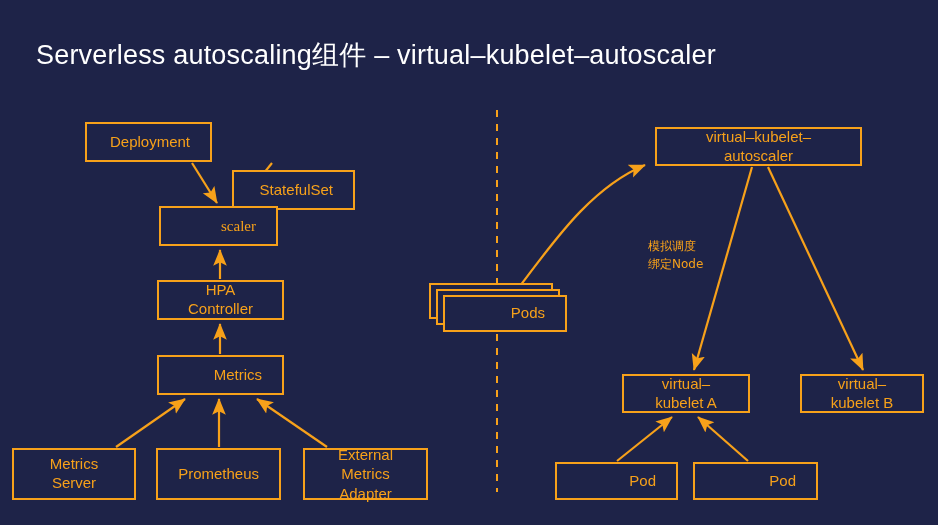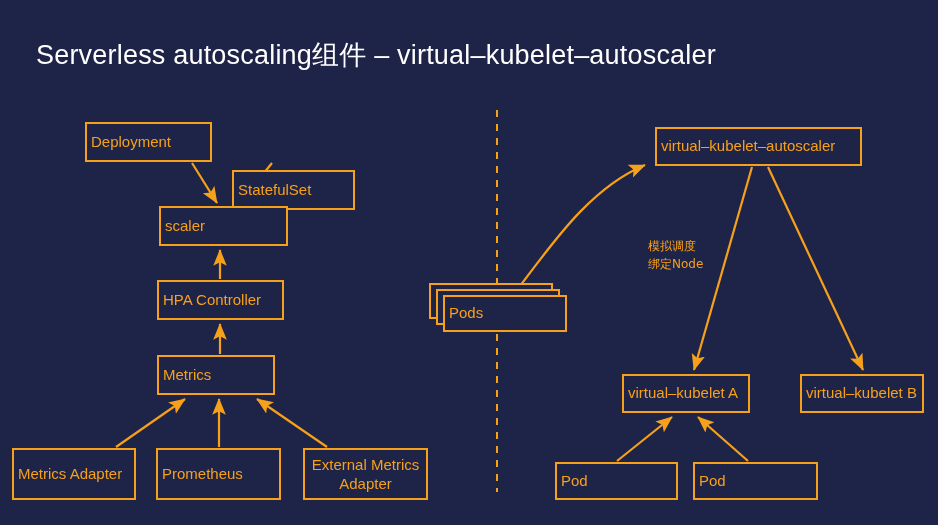--- a/index.html
+++ b/index.html
@@ -34,24 +34,24 @@
   }
   .node {
     position: absolute;
     box-sizing: border-box;
     border: 2px solid #f7a11a;
     background: #1e2348;
     color: #f7a11a;
     font-size: 15px;
     display: flex;
     align-items: center;
-    justify-content: flex-start;
+    justify-content: flex-end;
     text-align: center;
     line-height: 1.25;
-    padding: 2px 4px;
+    padding: 2px 20px;
   }
   .node.two-line { line-height: 1.3; }
   .stack-layer {
     position: absolute;
     box-sizing: border-box;
     border: 2px solid #f7a11a;
     background: #1e2348;
   }
   .cn-label {
     position: absolute;
@@ -104,34 +104,34 @@
   </svg>
 
   <div class="node" style="left:85px; top:122px; width:127px; height:40px;">
     <span>Deployment</span>
   </div>
 
   <div class="node" style="left:232px; top:122px; width:123px; height:40px;margin-top:48px;">
     <span>StatefulSet</span>
   </div>
 
-  <div class="node" style="left:159px; top:206px; width:129px; height:40px;">
+  <div class="node" style="left:159px; top:206px; width:119px; height:40px;font-family:Liberation Serif, serif;">
     <span>scaler</span>
   </div>
 
   <div class="node" style="left:157px; top:280px; width:127px; height:40px;">
     <span>HPA Controller</span>
   </div>
 
-  <div class="node" style="left:157px; top:355px; width:118px; height:40px;">
+  <div class="node" style="left:157px; top:355px; width:127px; height:40px;">
     <span>Metrics</span>
   </div>
 
   <div class="node" style="left:12px; top:448px; width:124px; height:52px;">
-    <span>Metrics Adapter</span>
+    <span>Metrics Server</span>
   </div>
 
   <div class="node" style="left:156px; top:448px; width:125px; height:52px;">
     <span>Prometheus</span>
   </div>
 
   <div class="node two-line" style="left:303px; top:448px; width:125px; height:52px;">
     <span>External Metrics Adapter</span>
   </div>
 

